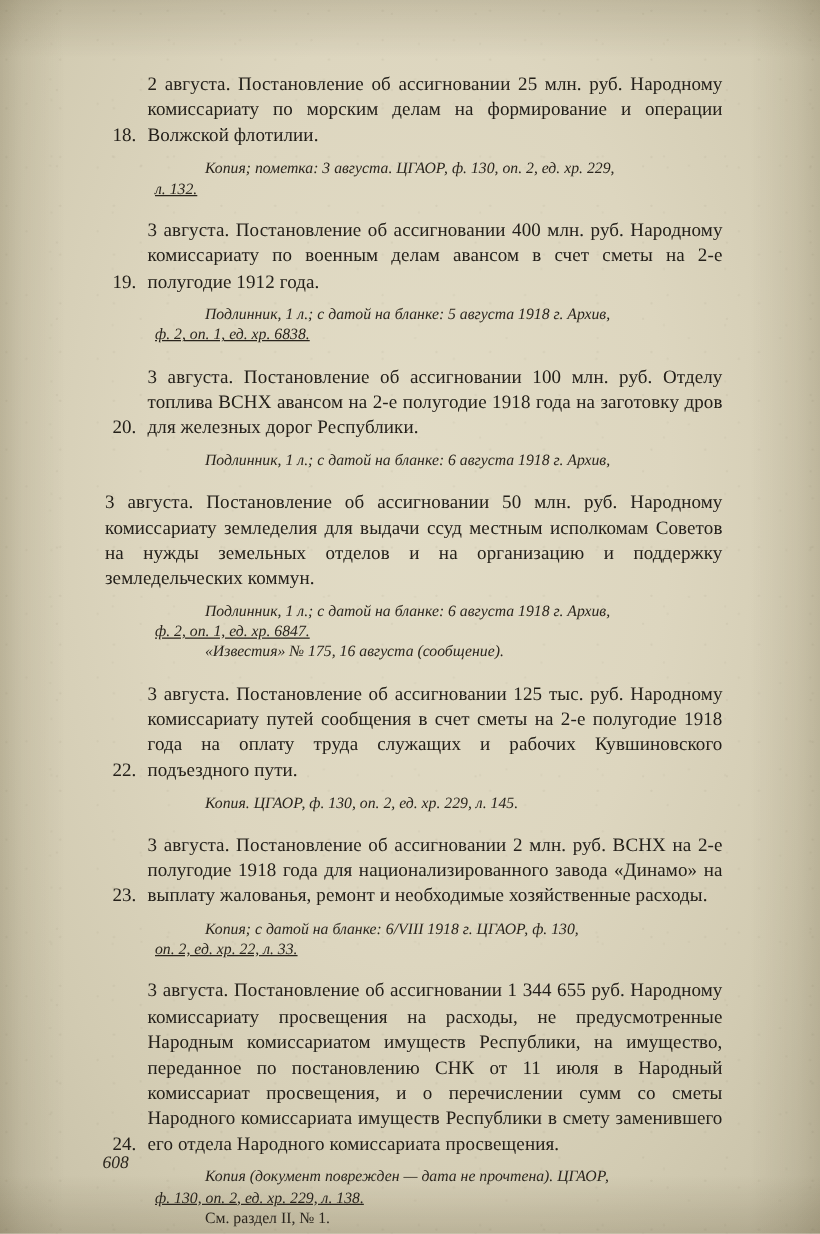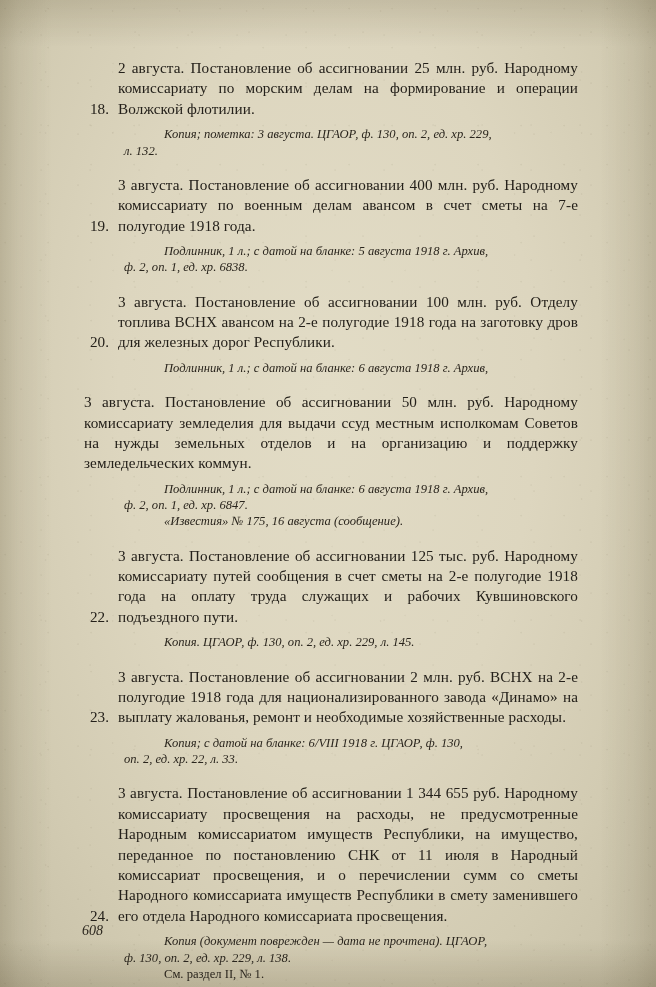--- a/index.html
+++ b/index.html
@@ -88,20 +88,21 @@
     display: block;
   }
   .source i, .source .it {
     font-style: italic;
   }
   .src-indent1 {
     padding-left: 40px;
   }
   .src-indent0 {
     padding-left: 0;
+    text-decoration: underline;
   }
   .folio {
     position: absolute;
     left: 82px;
     top: 923px;
     font-size: 14px;
     color: #2a251d;
     font-style: italic;
   }
   .tight { margin-bottom: 0; }
@@ -122,21 +123,21 @@
       </div>
     </div>
     <div class="source">
       <span class="ln it src-indent1">Копия; пометка: 3 августа. ЦГАОР, ф. 130, оп. 2, ед. хр. 229,</span>
       <span class="ln it src-indent0">л. 132.</span>
     </div>
 
     <div class="entry">
       <div class="entry-num">19.</div>
       <div class="entry-body">
-        <div class="entry-text">3 августа. Постановление об ассигновании 400 млн. руб. Народному комиссариату по военным делам авансом в счет сметы на 7-е полугодие 1918 года.</div>
+        <div class="entry-text">3 августа. Постановление об ассигновании 400 млн. руб. Народному комиссариату по военным делам авансом в счет сметы на 2-е полугодие 1912 года.</div>
       </div>
     </div>
     <div class="source">
       <span class="ln it src-indent1">Подлинник, 1 л.; с датой на бланке: 5 августа 1918 г. Архив,</span>
       <span class="ln it src-indent0">ф. 2, оп. 1, ед. хр. 6838.</span>
     </div>
 
     <div class="entry">
       <div class="entry-num">20.</div>
       <div class="entry-body">

